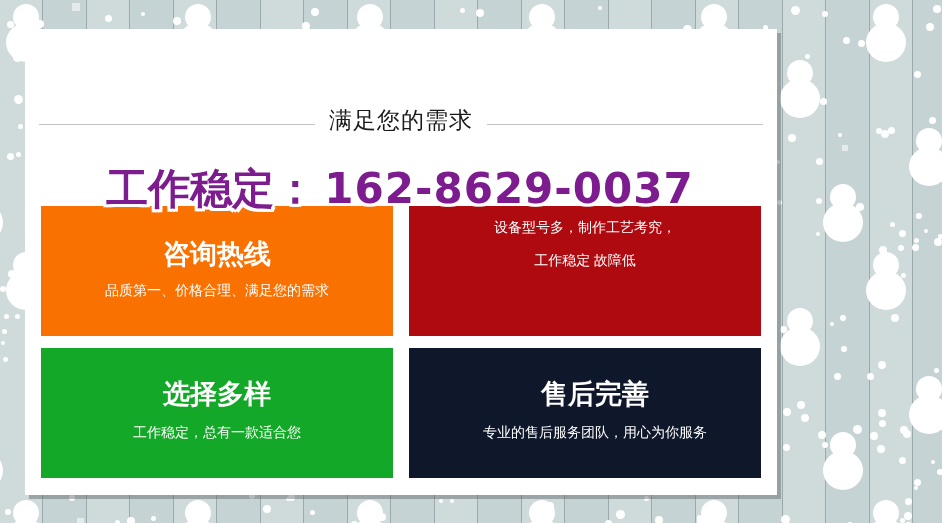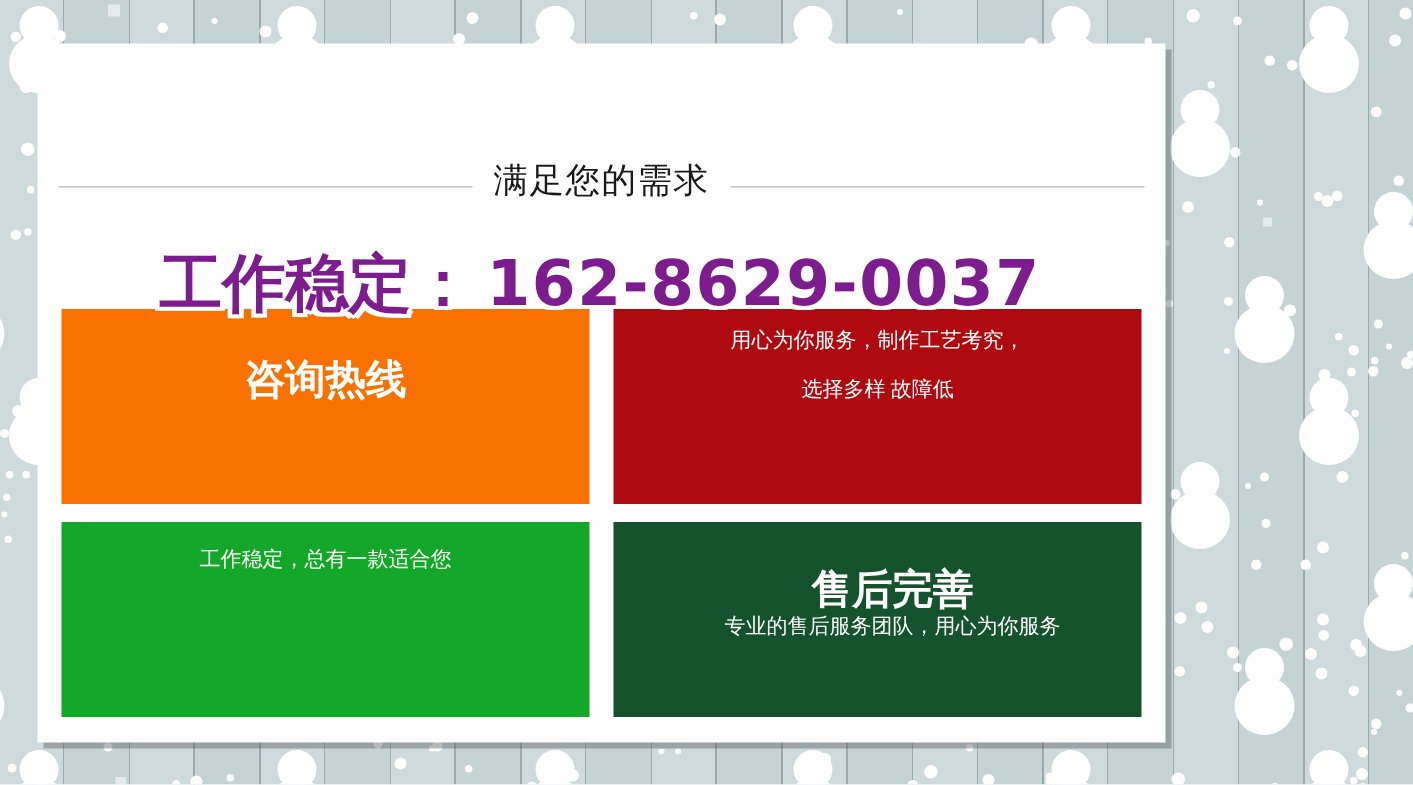--- a/index.html
+++ b/index.html
@@ -192,21 +192,21 @@
     line-height: 1.65;
     white-space: nowrap;
   }
   .c-tl .cell-title { margin-top: 34px; }
   .c-tl .cell-desc  { margin-top: 12px; }
   .c-tr .cell-title { margin-top: 22px; }
   .c-tr .cell-desc  { margin-top: 10px; }
   .c-bl .cell-title { margin-top: 32px; }
   .c-bl .cell-desc  { margin-top: 14px; }
   .c-br .cell-title { margin-top: 32px; }
-  .c-br .cell-desc  { margin-top: 0; }
+  .c-br .cell-desc  { margin-top: 14px; }
 
   
   .phone-overlay {
     position: absolute;
     left: 50px;
     top: 168px;
     width: 700px;
     text-align: center;
     font-family: "DejaVu Sans", sans-serif;
     font-weight: bold;
@@ -894,32 +894,34 @@
       <div class="rule"></div>
       <div class="sub-title-wrap">
         <span class="sub-title">满足您的需求</span>
       </div>
     </div>
 
     <div class="grid">
 
       <div class="cell c-tl" style="background-color: rgb(249, 113, 0);">
         <div class="cell-title">咨询热线</div>
+        <div class="cell-desc">品质第一、价格合理、满足您的需求</div>
       </div>
 
       <div class="cell c-tr" style="background-color: rgb(174, 10, 16);">
-        <div class="cell-desc">用心为你服务，制作工艺考究，</div>
-        <div class="cell-desc">选择多样 故障低</div>
+        <div class="cell-desc">设备型号多，制作工艺考究，</div>
+        <div class="cell-desc">工作稳定 故障低</div>
       </div>
 
       <div class="cell c-bl" style="background-color: rgb(20, 168, 40);">
+        <div class="cell-title">选择多样</div>
         <div class="cell-desc">工作稳定，总有一款适合您</div>
       </div>
 
-      <div class="cell c-br" style="background-color: #14532d; padding-left: 20px;">
+      <div class="cell c-br" style="background-color: #0f172a; padding-left: 20px;">
         <div class="cell-title">售后完善</div>
         <div class="cell-desc">专业的售后服务团队，用心为你服务</div>
       </div>
 
     </div>
   </div>
 
   <div class="phone-overlay" style="color: rgb(125, 28, 142);">
     <span class="label">工作稳定：</span><span class="number">162-8629-0037</span>
   </div>

